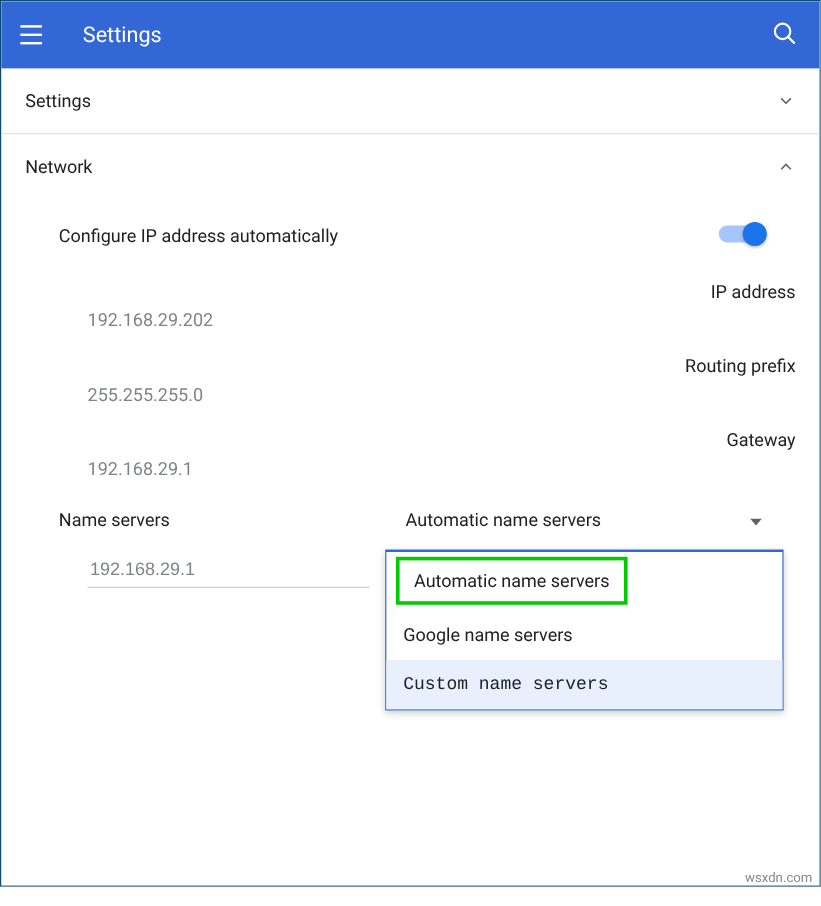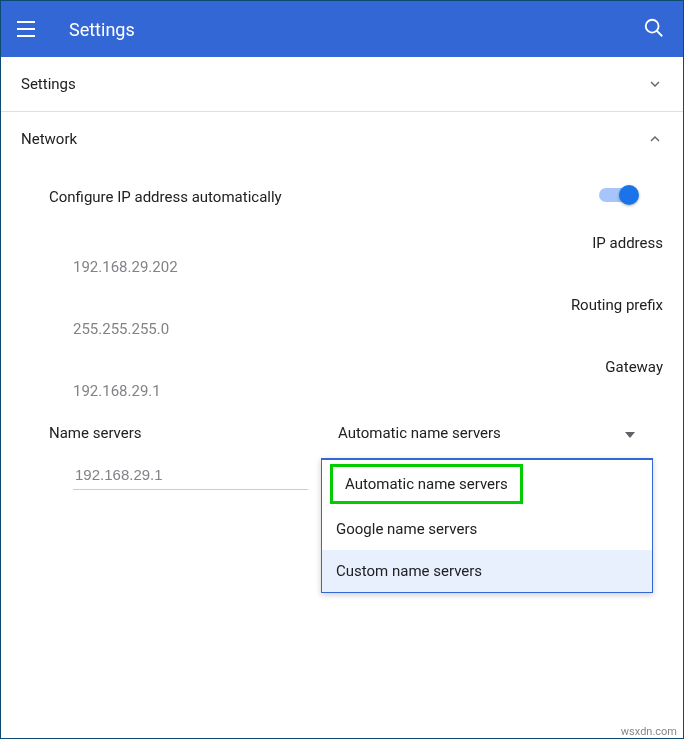--- a/index.html
+++ b/index.html
@@ -73,21 +73,21 @@
       border:1px solid #3367d6; border-top-width:2px;
       box-shadow:0 2px 6px rgba(0,0,0,.2);
       z-index:10;
     }
     .dropdown-item {
       padding:12px 14px; font-size:15px; cursor:pointer;
     }
     .dropdown-item.highlight {
       border:3px solid #0c0; display:inline-block; padding:8px 12px; margin:4px 8px;
     }
-    .dropdown-item.selected { background:#e8f0fe; }
+    .dropdown-item.selected { background:#e8f0fe;font-family:Liberation Mono, monospace; }
     .dns-input-row { padding: 4px 20px 8px 52px; }
     .dns-input {
       border:none; border-bottom:1px solid #ccc;
       font-size:15px; color:#808387; width:235px;
       padding:6px 2px;
     }
     .watermark {
       position:absolute; right:6px; top:724px;
       font-size:11px; color:#888;
     }

